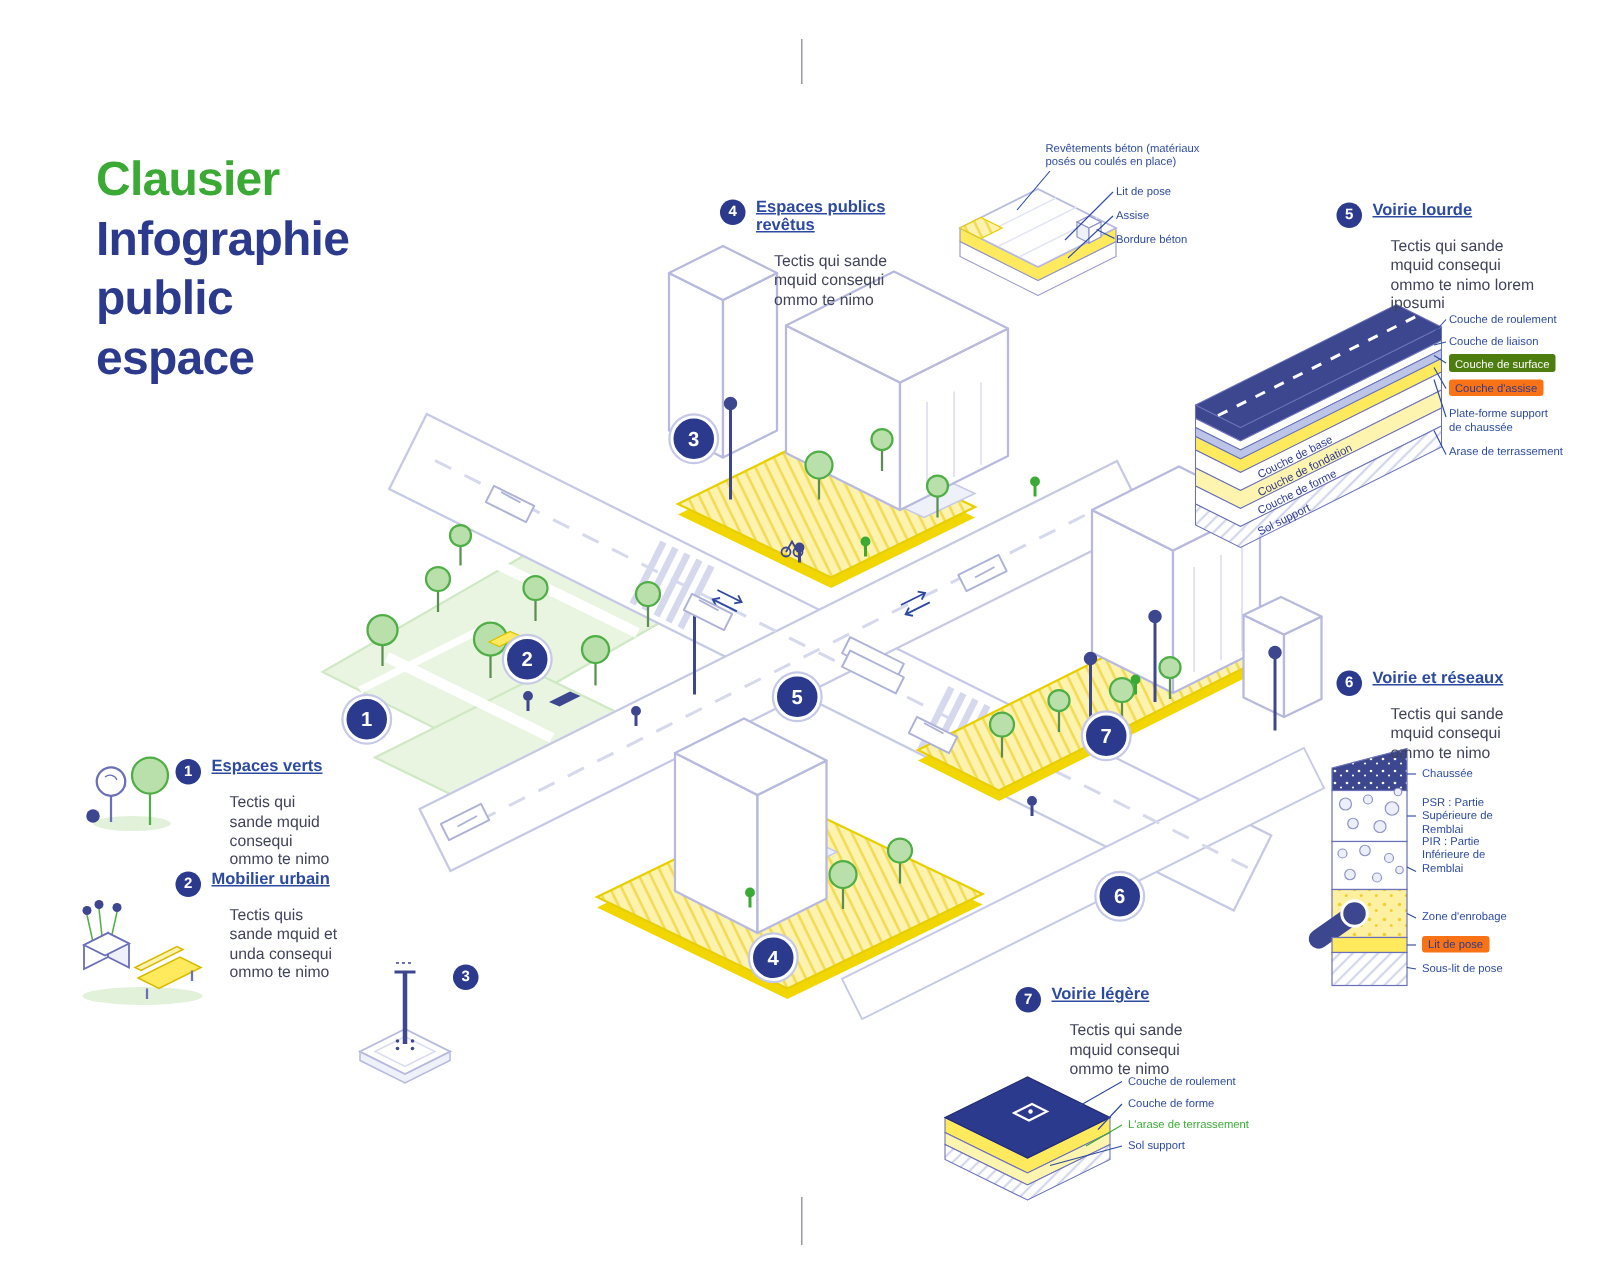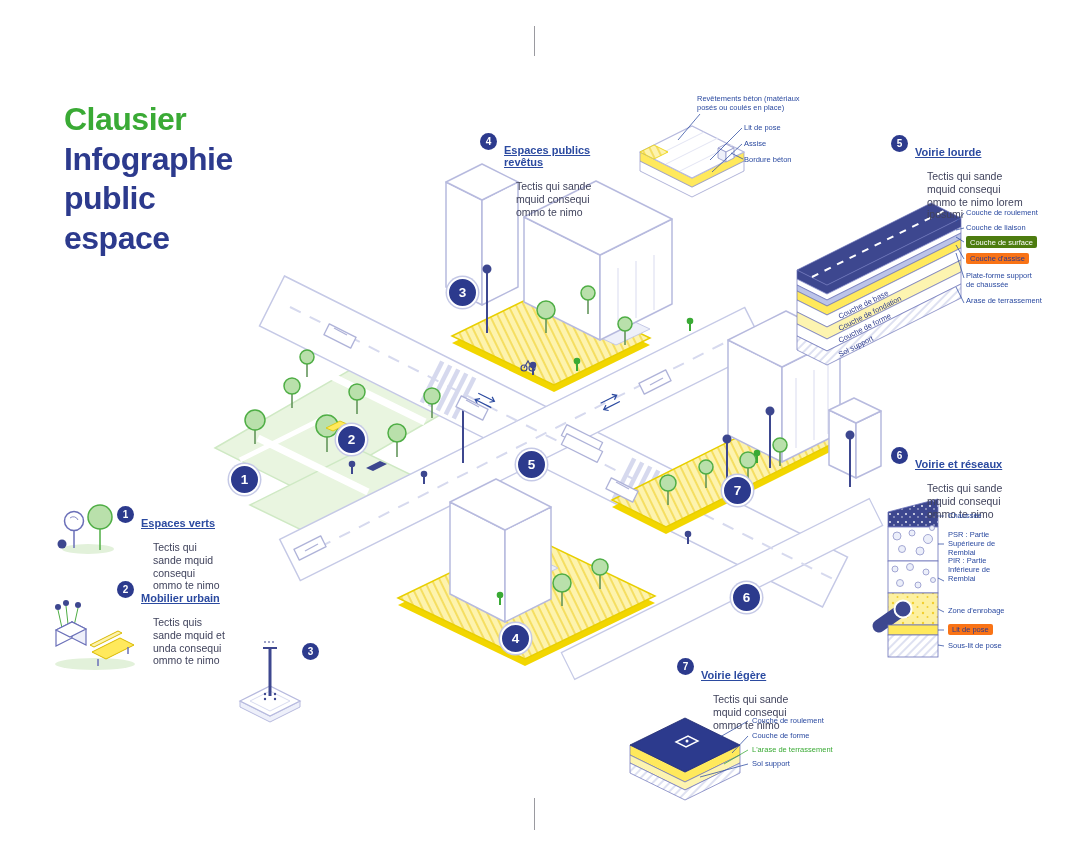--- a/index.html
+++ b/index.html
@@ -12,21 +12,21 @@
 
   .title{position:absolute;left:64px;top:100px;z-index:3;font-weight:bold;
          font-size:32px;line-height:1.24;letter-spacing:-0.5px;}
   .t-green{color:#3aaa35;}
   .t-navy{color:#2c3a8d;}
 
   .legend-item{position:absolute;display:flex;gap:7px;z-index:3;}
   .num{width:17px;height:17px;border-radius:50%;background:#2c3a8d;color:#fff;
        font-size:10px;font-weight:bold;display:flex;align-items:center;
        justify-content:center;flex-shrink:0;margin-top:1px;}
-  .lbl{margin:12px 0 3px 0;font-size:11px;color:#2b4aa0;text-decoration:underline;font-weight:bold;}
+  .lbl{margin:0 0 3px 0;font-size:11px;color:#2b4aa0;text-decoration:underline;font-weight:bold;}
   .desc{margin:12px;font-size:10.5px;line-height:1.22;color:#40435c;}
   .em-green{color:#3aaa35;font-weight:bold;}
 
   .badge{position:absolute;width:27px;height:27px;border-radius:50%;background:#2c3a8d;
          color:#fff;font-size:13.5px;font-weight:bold;display:flex;align-items:center;
          justify-content:center;border:2px solid #fff;box-shadow:0 0 0 1.5px #c5c9e6;z-index:4;}
 
   .callout{position:absolute;z-index:3;font-size:7.5px;line-height:1.2;color:#2b4aa0;width:90px;}
   .callout.w-sm{width:60px;}
   .callout.w-md{width:76px;}

